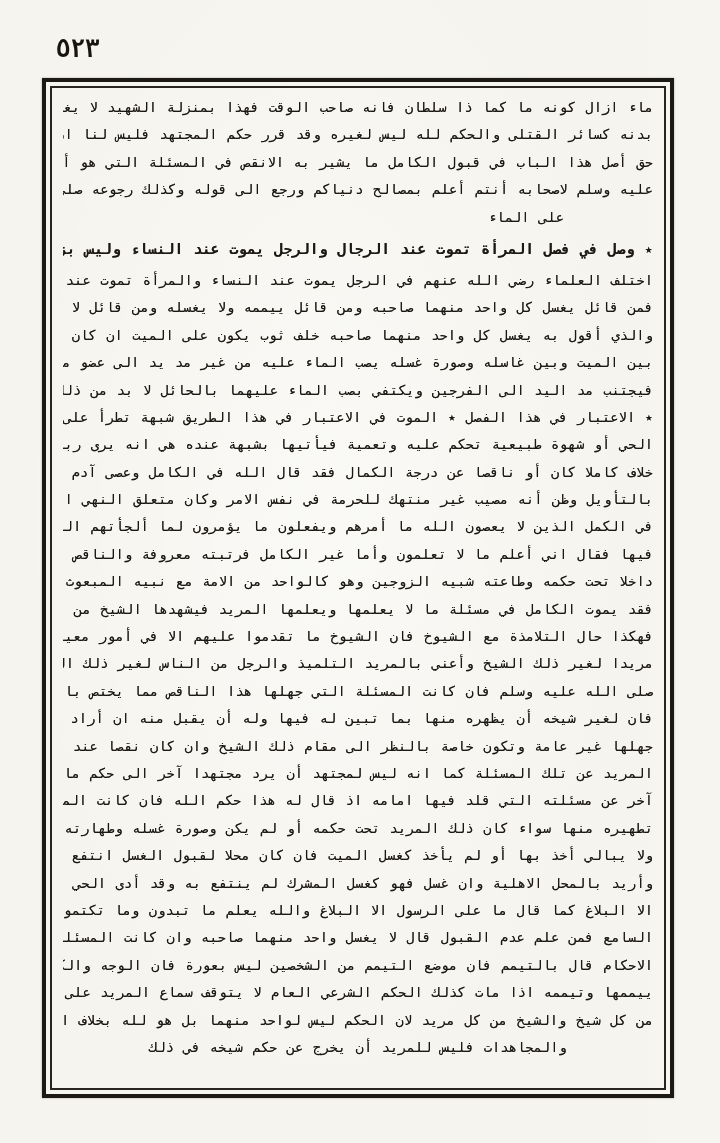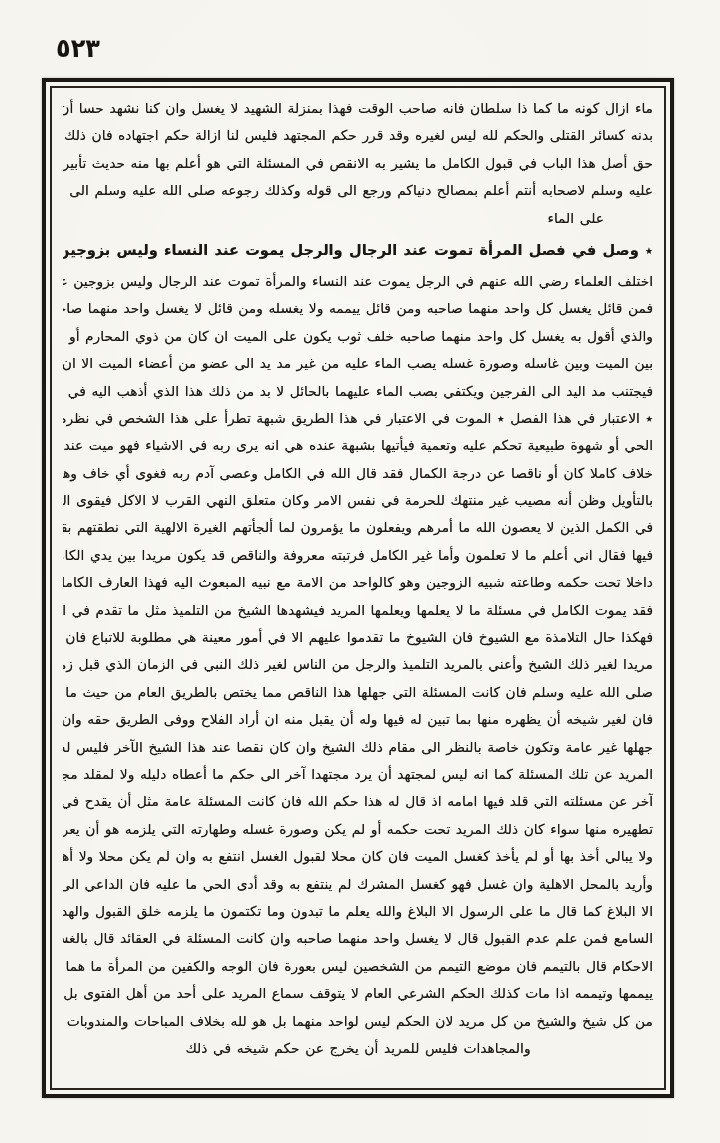--- a/index.html
+++ b/index.html
@@ -1,34 +1,34 @@
 <!DOCTYPE html>
 <html lang="ar"><head>
 <meta charset="utf-8">
 <style>
   html,body{margin:0;padding:0;width:720px;height:1143px;overflow:hidden;
     background:#f6f5f0;font-family:"DejaVu Sans",sans-serif;}
   .paper{position:absolute;inset:0;width:649px;height:1143px;
     background:
       radial-gradient(ellipse at 50% 45%, rgba(255,255,255,.5), rgba(0,0,0,0) 70%),
       #f5f4ee;
-    color:#1b1713;}
+    color:#1b1713;font-family:Liberation Mono, monospace;}
   .page-number{position:absolute;top:34px;left:56px;font-size:24px;font-weight:bold;
     letter-spacing:1px;color:#171310;transform:scaleY(1.08);}
   .frame{position:absolute;left:42px;top:78px;width:632px;height:1020px;
     border:4px solid #1c1814;box-sizing:border-box;padding:4px;
     box-shadow:0 0 2px rgba(40,30,20,.35);}
   .frame-inner{width:100%;height:100%;border:2px solid #2a241e;box-sizing:border-box;
     direction:rtl;padding:7px 11px 0 11px;overflow:hidden;}
   .line{height:27.4px;line-height:27.4px;white-space:nowrap;overflow:hidden;
     font-size:13.8px;word-spacing:1.2px;letter-spacing:.15px;
     text-align:justify;text-align-last:justify;
     text-shadow:0 0 .5px rgba(20,14,8,.55);}
   .line.right{text-align:right;text-align-last:right;}
-  .line.indent{margin-right:49px;}
+  .line.indent{margin-right:89px;}
   .line.center{text-align:right;text-align-last:center;}
   .line.heading{font-weight:bold;height:36px;line-height:36px;font-size:14.6px;
     text-align:center;text-align-last:center;}
 </style>
 </head>
 <body>
 
 <div class="paper">
   <div class="page-number">٥٢٣</div>
   <div class="frame">

